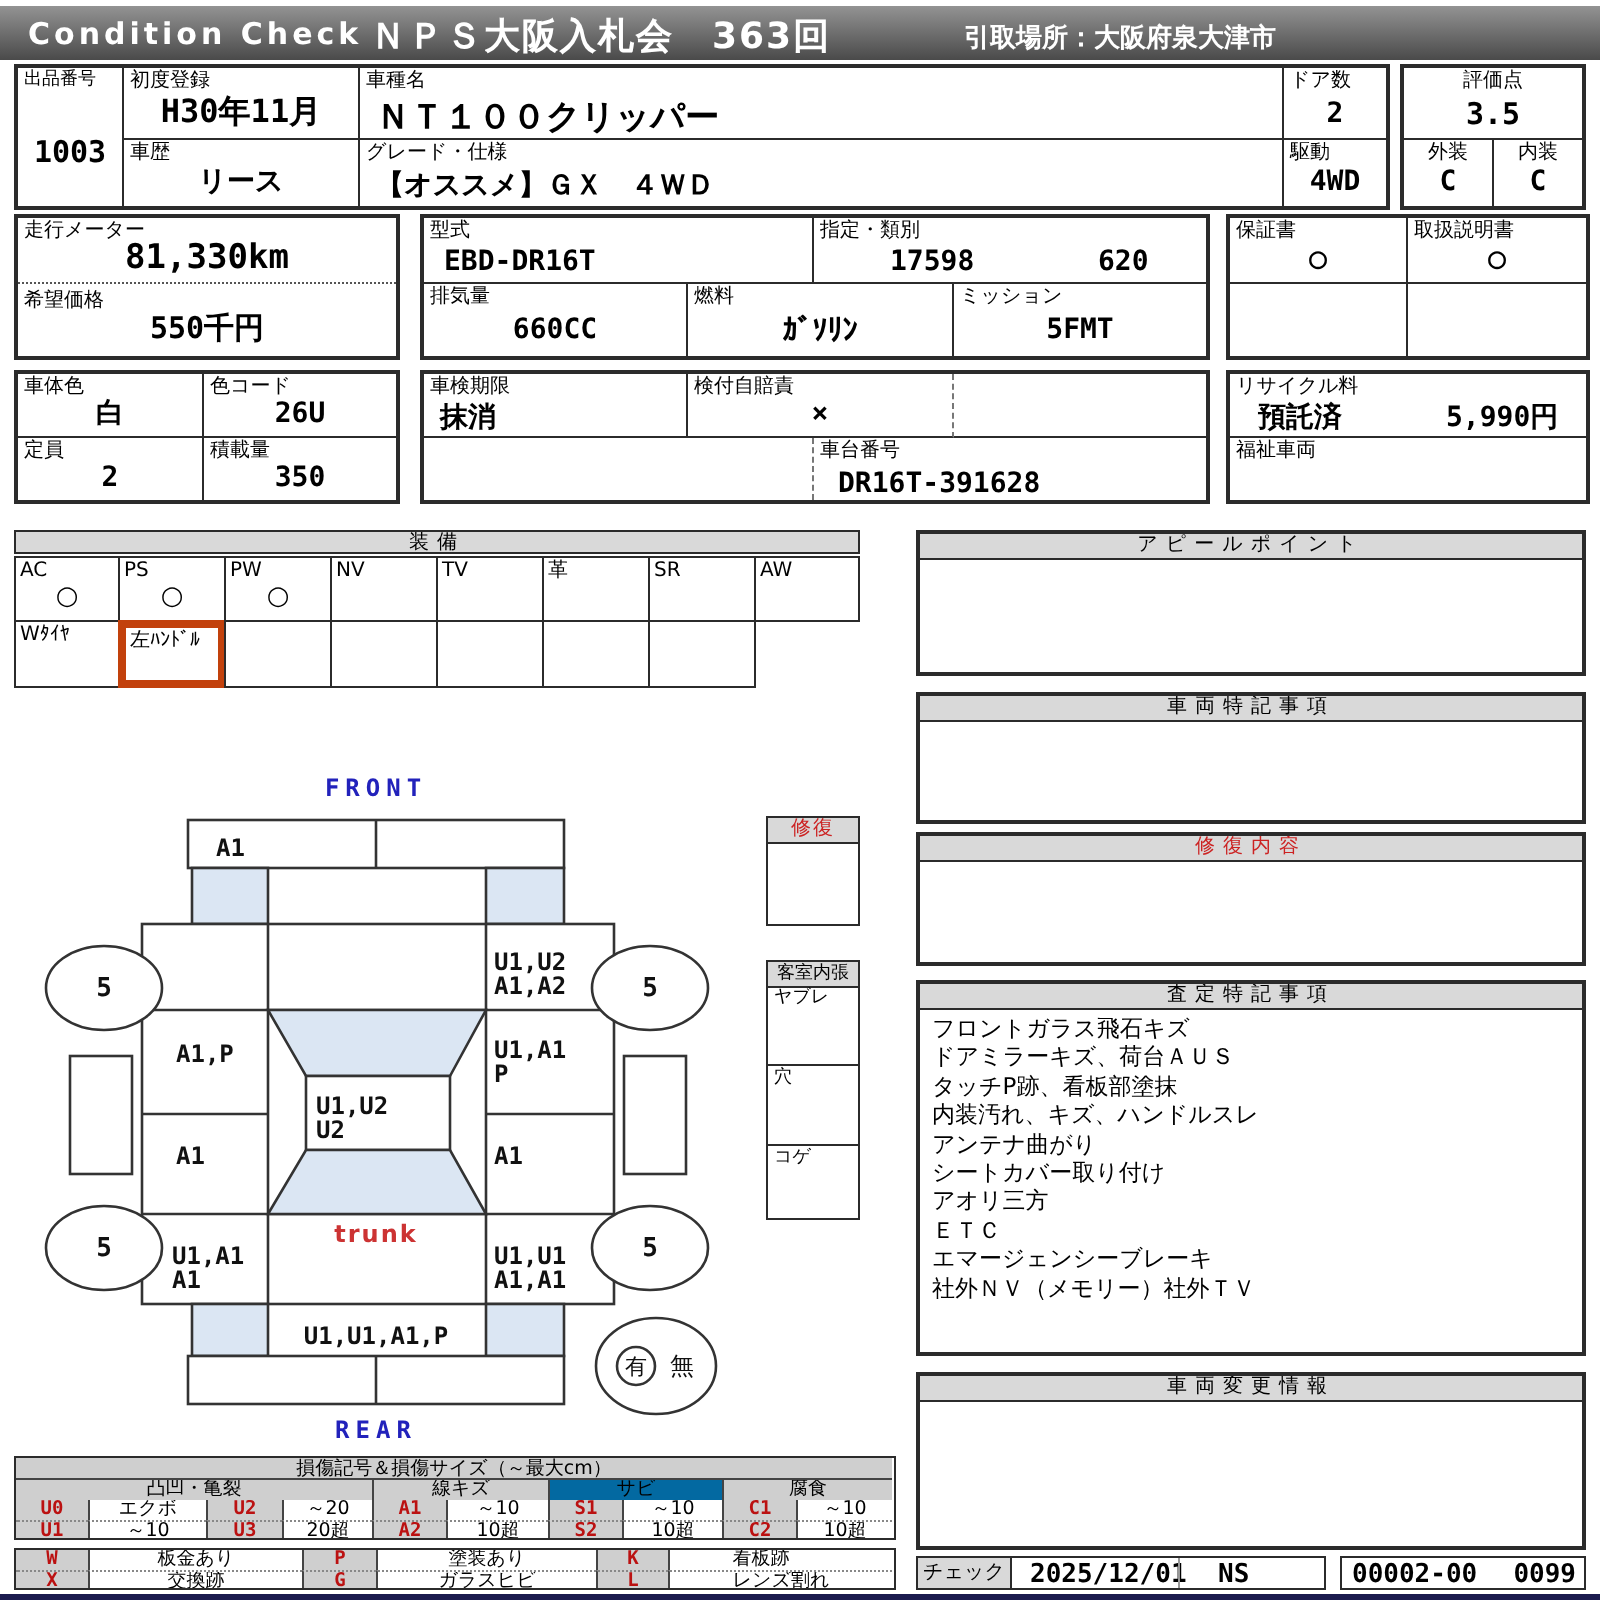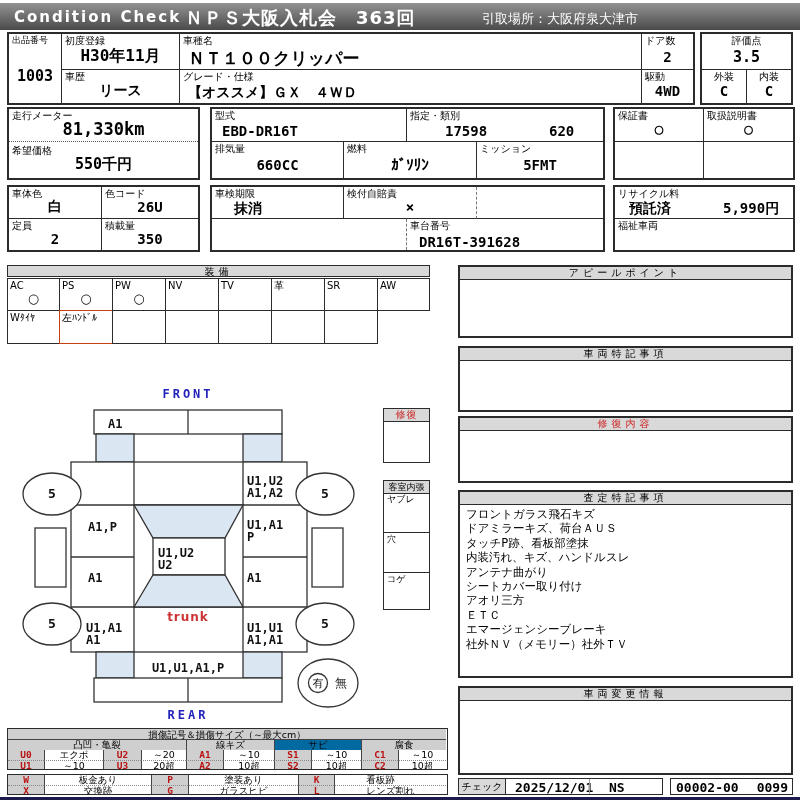--- a/index.html
+++ b/index.html
@@ -11,21 +11,21 @@
   .bR{border-right:1px solid #2b2b2b}
   .bB{border-bottom:1px solid #2b2b2b}
   .bRd{border-right:1px dashed #777}
   .lbl{position:absolute;top:1px;left:3px;font-size:10px;line-height:11px;white-space:nowrap}
   .lblc{position:absolute;top:1px;left:0;right:0;text-align:center;font-size:10px;line-height:11px;white-space:nowrap}
   .val{position:absolute;font-weight:bold;font-family:"DejaVu Sans Mono","DejaVu Sans",monospace;white-space:nowrap}
   .vc{display:flex;align-items:center;justify-content:center}
   .hdrbar{position:absolute;left:0;top:3px;width:800px;height:27px;background:linear-gradient(#939393,#4a4a4a);color:#fff}
   .logo{position:absolute;left:14px;top:5px;font-weight:bold;font-size:15px;letter-spacing:2px}
   .htitle{position:absolute;left:185px;top:3px;font-weight:bold;font-size:18px;letter-spacing:1px}
-  .hplace{position:absolute;left:482px;top:7px;font-weight:normal;font-size:13px}
+  .hplace{position:absolute;left:482px;top:7px;font-weight:bold;font-size:13px}
   .sec{position:absolute;box-sizing:border-box;border:2px solid #2b2b2b;background:#fff}
   .sec-h{height:12px;background:#d9d9d9;border-bottom:1px solid #2b2b2b;text-align:center;font-size:10px;line-height:12px;letter-spacing:4px;white-space:nowrap;overflow:hidden}
   .red{color:#cc2222}
   .eqlbl{position:absolute;top:1px;left:2px;font-size:10px;line-height:11px;white-space:nowrap}
   .mark{position:absolute;left:0;right:0;top:12px;text-align:center;font-size:13px;font-weight:bold}
   .lg{position:absolute;box-sizing:border-box;font-size:9.5px;text-align:center;line-height:10px;overflow:hidden;border-left:1px solid #444}
   .lgc{background:#cfcfcf;color:#bb1111;font-weight:bold;font-family:"DejaVu Sans Mono",monospace}
   .dot{border-top:1px dotted #888}
   .asmt{font-size:11.5px;line-height:14.4px;white-space:nowrap}
 </style>
@@ -145,21 +145,21 @@
     </div>
     <div class="cell" style="left:93px;top:32px;width:96px;height:31px">
       <span class="lbl">積載量</span>
       <span class="val vc" style="left:0;right:0;top:9px;bottom:0;font-size:14px">350</span>
     </div>
   </div>
 
   <div class="box" style="left:210px;top:185px;width:395px;height:67px">
     <div class="cell bR bB" style="left:0;top:0;width:132px;height:32px">
       <span class="lbl">車検期限</span>
-      <span class="val" style="left:22px;top:13px;font-size:14px;font-family:Liberation Mono, monospace">抹消</span>
+      <span class="val" style="left:8px;top:13px;font-size:14px;font-family:Liberation Mono, monospace">抹消</span>
     </div>
     <div class="cell bRd bB" style="left:132px;top:0;width:133px;height:32px">
       <span class="lbl">検付自賠責</span>
       <span class="val vc" style="left:0;right:0;top:9px;bottom:0;font-size:14px">×</span>
     </div>
     <div class="cell bB" style="left:265px;top:0;width:126px;height:32px"></div>
     <div class="cell bRd" style="left:0;top:32px;width:195px;height:31px"></div>
     <div class="cell" style="left:195px;top:32px;width:196px;height:31px">
       <span class="lbl">車台番号</span>
       <span class="val" style="left:12px;top:15px;font-size:14px">DR16T-391628</span>
@@ -207,21 +207,21 @@
         <span class="eqlbl">SR</span>
         <span class="mark"></span>
       </div>
     <div class="cell" style="left:370px;top:13px;width:53px;height:33px;border:1px solid #2b2b2b">
         <span class="eqlbl">AW</span>
         <span class="mark"></span>
       </div>
     <div class="cell" style="left:0;top:45px;width:53px;height:34px;border:1px solid #2b2b2b">
         <span class="eqlbl">Wﾀｲﾔ</span>
       </div>
-    <div class="cell" style="left:52px;top:45px;width:54px;height:34px;border:1px solid #c2410c">
+    <div class="cell" style="left:52px;top:45px;width:54px;height:34px;border:4px solid #c2410c">
         <span class="eqlbl">左ﾊﾝﾄﾞﾙ</span>
       </div>
     <div class="cell" style="left:105px;top:45px;width:54px;height:34px;border:1px solid #2b2b2b">
         <span class="eqlbl"></span>
       </div>
     <div class="cell" style="left:158px;top:45px;width:54px;height:34px;border:1px solid #2b2b2b">
         <span class="eqlbl"></span>
       </div>
     <div class="cell" style="left:211px;top:45px;width:54px;height:34px;border:1px solid #2b2b2b">
         <span class="eqlbl"></span>

